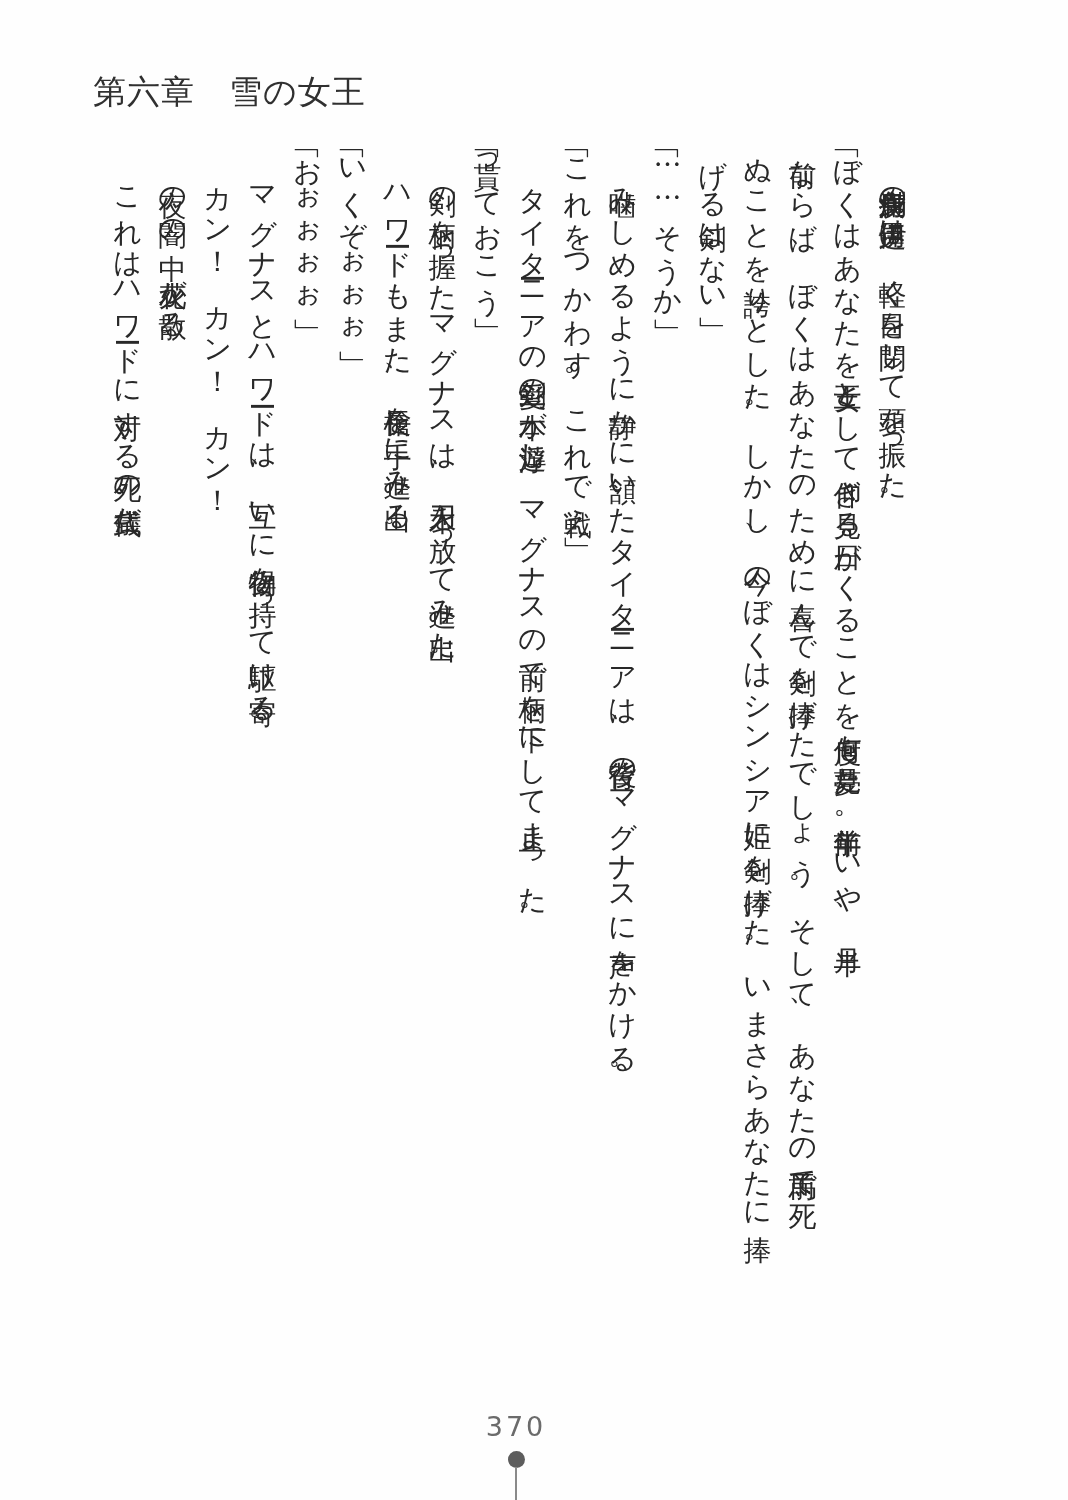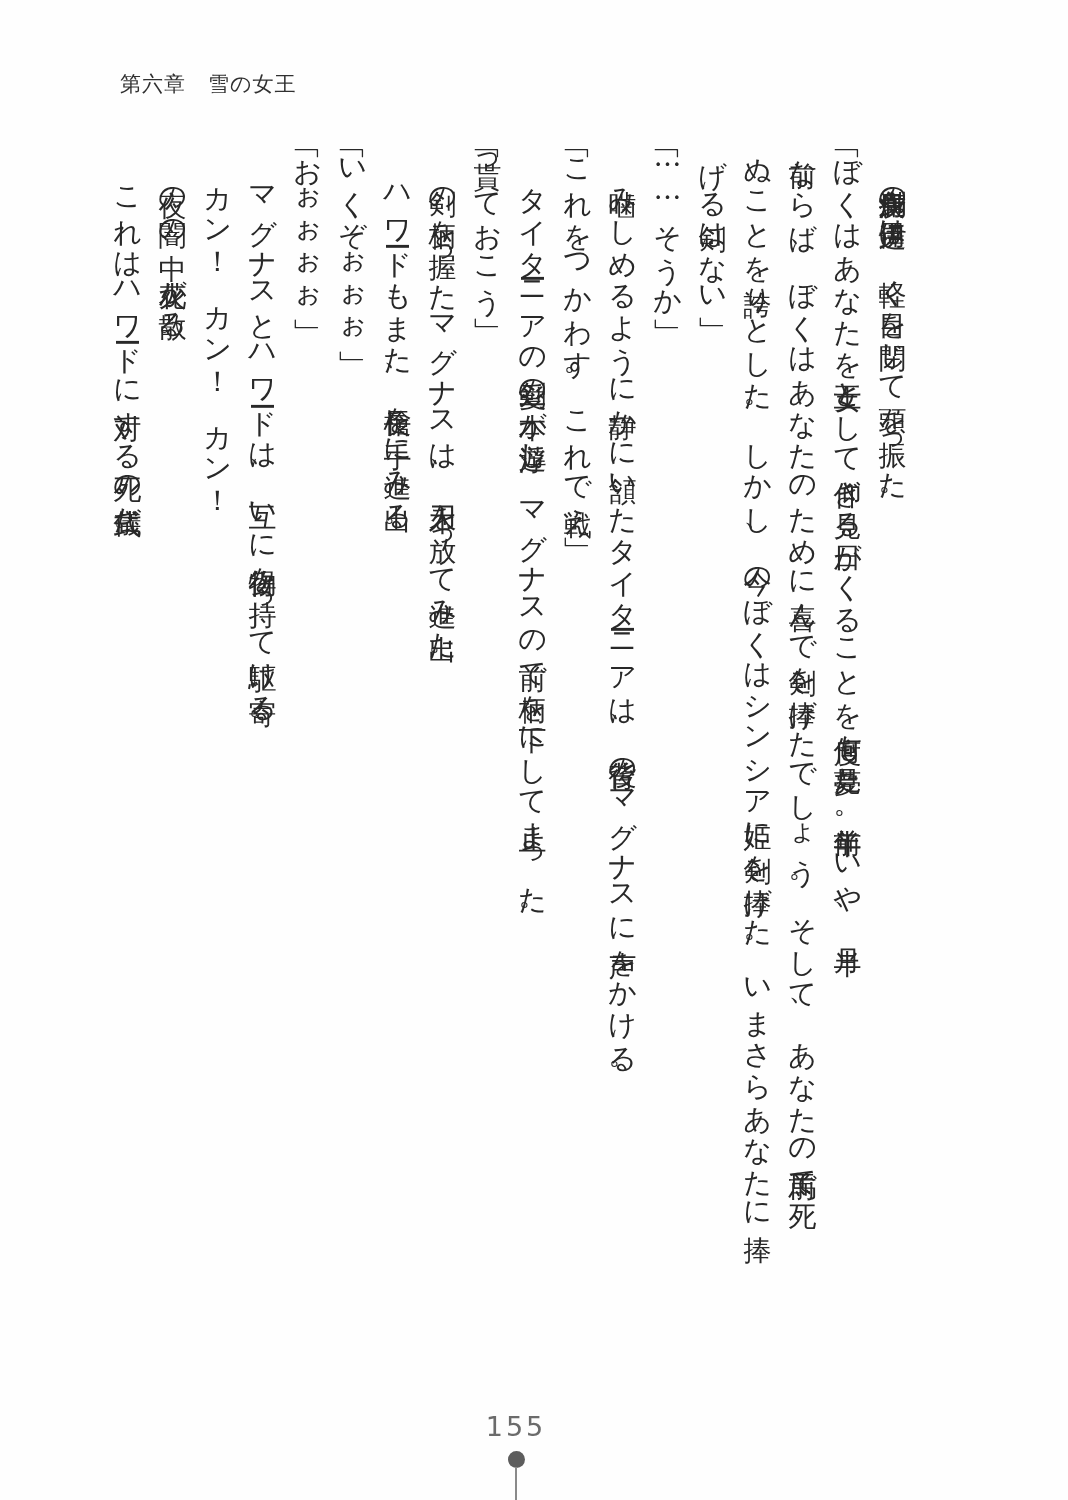--- a/index.html
+++ b/index.html
@@ -13,22 +13,22 @@
     height: 1500px;
     margin: 0 auto;
     background: #fefefe;
     overflow: hidden;
     color: #262626;
     font-family: "DejaVu Serif", "Liberation Serif", serif;
   }
   .chapter-header {
     position: absolute;
     top: 70px;
-    left: 120px;
-    font-size: 21px;
+    left: 93px;
+    font-size: 33px;
     letter-spacing: 1px;
     color: #303030;
     white-space: pre;
   }
   .text-block {
     position: absolute;
     top: 140px;
     right: 153px;
     width: 812px;
     height: 1130px;
@@ -95,18 +95,18 @@
     <div class="text-line">　ハワードもまた、長槍を手に進み出る。</div>
     <div class="text-line">「いくぞぉぉぉ」</div>
     <div class="text-line">「おぉぉぉぉ」</div>
     <div class="text-line">　マグナスとハワードは、互いに得物を持って駆け寄る。</div>
     <div class="text-line">　カン！　カン！　カン！</div>
     <div class="text-line">　夜の闇の中、火花が散る。</div>
     <div class="text-line">　これはハワードに対する死の儀式だ。</div>
   </div>
 
   <div class="page-footer">
-    <div class="page-number">155</div>
+    <div class="page-number">370</div>
     <div class="footer-ornament-dot"></div>
     <div class="footer-ornament-line"></div>
   </div>
 
 </div>
 
 </body></html>

